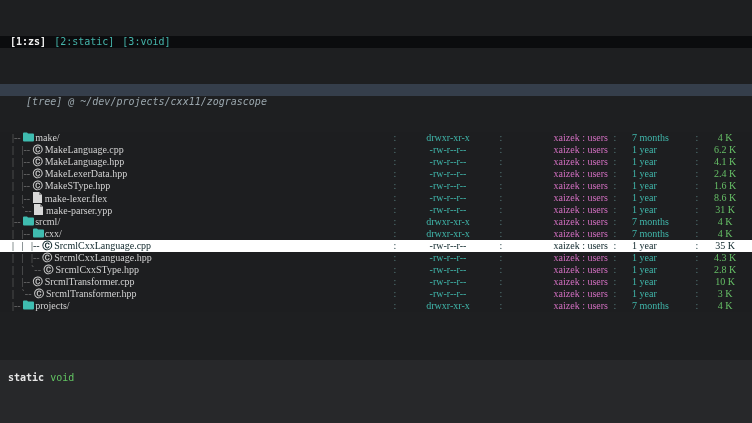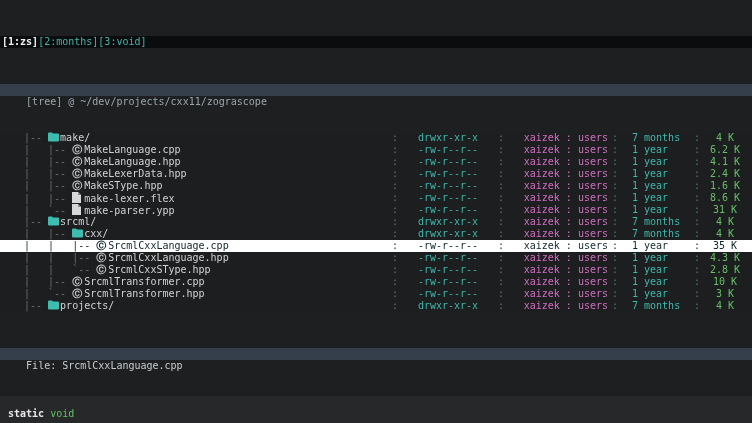--- a/index.html
+++ b/index.html
@@ -6,27 +6,27 @@
   html,body { background:#000; }
   .screen {
     position:relative; width:752px; height:423px; overflow:hidden;
     background:#1e1f21;
     font-family:"DejaVu Sans Mono", monospace;
     font-size:10px; line-height:12px; color:#c6c6c6;
     white-space:pre; cursor:default;
   }
   
   .tabline { height:12px; background:#0b0c0e; padding-left:2px; display:flex; }
-  .tab { color:#45b5ab; }
+  .tab { color:#45b5ab;margin-left:8px; }
   .tab.active { color:#f2f2f2; font-weight:bold; }
-  .pathbar { height:12px; background:#353e4b; color:#9aa6ad; padding-left:2px; }
+  .pathbar { height:12px; background:#353e4b; color:#9aa6ad; padding-left:2px;font-style:italic; }
   .filebar { height:12px; background:#353e4b; color:#c6ccd0; padding-left:2px; }
   
   .filelist { height:180px; background:#1d1e20; }
-  .row { position:relative; height:12px; padding-left:24px; }
+  .row { position:relative; height:12px; padding-left:12px;font-family:Liberation Serif, serif; }
   .row.selected { background:#ffffff; color:#0f272b; }
   .guides { color:#6e6e6e; }
   .row.selected .guides { color:#17282b; }
   .ficon { display:inline-block; width:12px; }
   .ficon svg { vertical-align:-1px; }
   .cpp-glyph { font-weight:bold; }
   .fname { color:#d2d2d2; }
   .row.selected .fname { color:#0f272b; }
   .cols { position:absolute; left:388px; right:0; top:0; height:12px; display:flex; }
   .c-sep { width:14px; text-align:center; color:#567b7b; }
@@ -45,21 +45,21 @@
   .tok.ty { color:#62c462; }
   .tok.id { color:#c6c6c6; }
 </style>
 </head>
 <body>
 
 <div class="screen">
 
   <div class="tabline">
     <span class="tab active">[1:zs]</span>
-    <span class="tab">[2:months]</span>
+    <span class="tab">[2:static]</span>
     <span class="tab">[3:void]</span>
   </div>
 
   <div class="pathbar">
     <span>[tree] @ ~/dev/projects/cxx11/zograscope</span>
   </div>
 
   <div class="filelist"><div class="row"><span class="guides">|-- </span><span class="ficon"><svg width="11" height="10" viewBox="0 0 11 10">
             <path d="M0 1.5 Q0 .5 1 .5 L4 .5 L5 1.6 L10 1.6 Q11 1.6 11 2.6 L11 8.5 Q11 9.5 10 9.5 L1 9.5 Q0 9.5 0 8.5 Z" fill="#3fbcb0"></path>
           </svg></span><span class="fname">make/</span><div class="cols"><span class="c-sep">:</span><span class="c-perms">drwxr-xr-x</span><span class="c-sep">:</span><span class="c-og">xaizek : users</span><span class="c-sep">:</span><span class="c-time">7 months</span><span class="c-sep">:</span><span class="c-size">4 K</span></div></div><div class="row"><span class="guides">|   |-- </span><span class="ficon cpp-glyph">Ⓒ</span><span class="fname">MakeLanguage.cpp</span><div class="cols"><span class="c-sep">:</span><span class="c-perms">-rw-r--r--</span><span class="c-sep">:</span><span class="c-og">xaizek : users</span><span class="c-sep">:</span><span class="c-time">1 year</span><span class="c-sep">:</span><span class="c-size">6.2 K</span></div></div><div class="row"><span class="guides">|   |-- </span><span class="ficon cpp-glyph">Ⓒ</span><span class="fname">MakeLanguage.hpp</span><div class="cols"><span class="c-sep">:</span><span class="c-perms">-rw-r--r--</span><span class="c-sep">:</span><span class="c-og">xaizek : users</span><span class="c-sep">:</span><span class="c-time">1 year</span><span class="c-sep">:</span><span class="c-size">4.1 K</span></div></div><div class="row"><span class="guides">|   |-- </span><span class="ficon cpp-glyph">Ⓒ</span><span class="fname">MakeLexerData.hpp</span><div class="cols"><span class="c-sep">:</span><span class="c-perms">-rw-r--r--</span><span class="c-sep">:</span><span class="c-og">xaizek : users</span><span class="c-sep">:</span><span class="c-time">1 year</span><span class="c-sep">:</span><span class="c-size">2.4 K</span></div></div><div class="row"><span class="guides">|   |-- </span><span class="ficon cpp-glyph">Ⓒ</span><span class="fname">MakeSType.hpp</span><div class="cols"><span class="c-sep">:</span><span class="c-perms">-rw-r--r--</span><span class="c-sep">:</span><span class="c-og">xaizek : users</span><span class="c-sep">:</span><span class="c-time">1 year</span><span class="c-sep">:</span><span class="c-size">1.6 K</span></div></div><div class="row"><span class="guides">|   |-- </span><span class="ficon"><svg width="9" height="11" viewBox="0 0 9 11">
@@ -69,23 +69,20 @@
             <path d="M0 0 L6 0 L9 3 L9 11 L0 11 Z" fill="#d8d8d8"></path>
             <path d="M6 0 L6 3 L9 3 Z" fill="#8a8a8a"></path>
           </svg></span><span class="fname">make-parser.ypp</span><div class="cols"><span class="c-sep">:</span><span class="c-perms">-rw-r--r--</span><span class="c-sep">:</span><span class="c-og">xaizek : users</span><span class="c-sep">:</span><span class="c-time">1 year</span><span class="c-sep">:</span><span class="c-size">31 K</span></div></div><div class="row"><span class="guides">|-- </span><span class="ficon"><svg width="11" height="10" viewBox="0 0 11 10">
             <path d="M0 1.5 Q0 .5 1 .5 L4 .5 L5 1.6 L10 1.6 Q11 1.6 11 2.6 L11 8.5 Q11 9.5 10 9.5 L1 9.5 Q0 9.5 0 8.5 Z" fill="#3fbcb0"></path>
           </svg></span><span class="fname">srcml/</span><div class="cols"><span class="c-sep">:</span><span class="c-perms">drwxr-xr-x</span><span class="c-sep">:</span><span class="c-og">xaizek : users</span><span class="c-sep">:</span><span class="c-time">7 months</span><span class="c-sep">:</span><span class="c-size">4 K</span></div></div><div class="row"><span class="guides">|   |-- </span><span class="ficon"><svg width="11" height="10" viewBox="0 0 11 10">
             <path d="M0 1.5 Q0 .5 1 .5 L4 .5 L5 1.6 L10 1.6 Q11 1.6 11 2.6 L11 8.5 Q11 9.5 10 9.5 L1 9.5 Q0 9.5 0 8.5 Z" fill="#3fbcb0"></path>
           </svg></span><span class="fname">cxx/</span><div class="cols"><span class="c-sep">:</span><span class="c-perms">drwxr-xr-x</span><span class="c-sep">:</span><span class="c-og">xaizek : users</span><span class="c-sep">:</span><span class="c-time">7 months</span><span class="c-sep">:</span><span class="c-size">4 K</span></div></div><div class="row selected"><span class="guides">|   |   |-- </span><span class="ficon cpp-glyph">Ⓒ</span><span class="fname">SrcmlCxxLanguage.cpp</span><div class="cols"><span class="c-sep">:</span><span class="c-perms">-rw-r--r--</span><span class="c-sep">:</span><span class="c-og">xaizek : users</span><span class="c-sep">:</span><span class="c-time">1 year</span><span class="c-sep">:</span><span class="c-size">35 K</span></div></div><div class="row"><span class="guides">|   |   |-- </span><span class="ficon cpp-glyph">Ⓒ</span><span class="fname">SrcmlCxxLanguage.hpp</span><div class="cols"><span class="c-sep">:</span><span class="c-perms">-rw-r--r--</span><span class="c-sep">:</span><span class="c-og">xaizek : users</span><span class="c-sep">:</span><span class="c-time">1 year</span><span class="c-sep">:</span><span class="c-size">4.3 K</span></div></div><div class="row"><span class="guides">|   |   `-- </span><span class="ficon cpp-glyph">Ⓒ</span><span class="fname">SrcmlCxxSType.hpp</span><div class="cols"><span class="c-sep">:</span><span class="c-perms">-rw-r--r--</span><span class="c-sep">:</span><span class="c-og">xaizek : users</span><span class="c-sep">:</span><span class="c-time">1 year</span><span class="c-sep">:</span><span class="c-size">2.8 K</span></div></div><div class="row"><span class="guides">|   |-- </span><span class="ficon cpp-glyph">Ⓒ</span><span class="fname">SrcmlTransformer.cpp</span><div class="cols"><span class="c-sep">:</span><span class="c-perms">-rw-r--r--</span><span class="c-sep">:</span><span class="c-og">xaizek : users</span><span class="c-sep">:</span><span class="c-time">1 year</span><span class="c-sep">:</span><span class="c-size">10 K</span></div></div><div class="row"><span class="guides">|   `-- </span><span class="ficon cpp-glyph">Ⓒ</span><span class="fname">SrcmlTransformer.hpp</span><div class="cols"><span class="c-sep">:</span><span class="c-perms">-rw-r--r--</span><span class="c-sep">:</span><span class="c-og">xaizek : users</span><span class="c-sep">:</span><span class="c-time">1 year</span><span class="c-sep">:</span><span class="c-size">3 K</span></div></div><div class="row"><span class="guides">|-- </span><span class="ficon"><svg width="11" height="10" viewBox="0 0 11 10">
             <path d="M0 1.5 Q0 .5 1 .5 L4 .5 L5 1.6 L10 1.6 Q11 1.6 11 2.6 L11 8.5 Q11 9.5 10 9.5 L1 9.5 Q0 9.5 0 8.5 Z" fill="#3fbcb0"></path>
           </svg></span><span class="fname">projects/</span><div class="cols"><span class="c-sep">:</span><span class="c-perms">drwxr-xr-x</span><span class="c-sep">:</span><span class="c-og">xaizek : users</span><span class="c-sep">:</span><span class="c-time">7 months</span><span class="c-sep">:</span><span class="c-size">4 K</span></div></div></div>
 
-  <div class="filebar">
-    <span>File: SrcmlCxxLanguage.cpp</span>
-  </div>
 
   <div class="codepane"><div class="code-line"><span class="tok kb">static</span><span class="tok id"> </span><span class="tok ty">void</span></div></div>
 
   
 
   
 
   
 </div>
 

